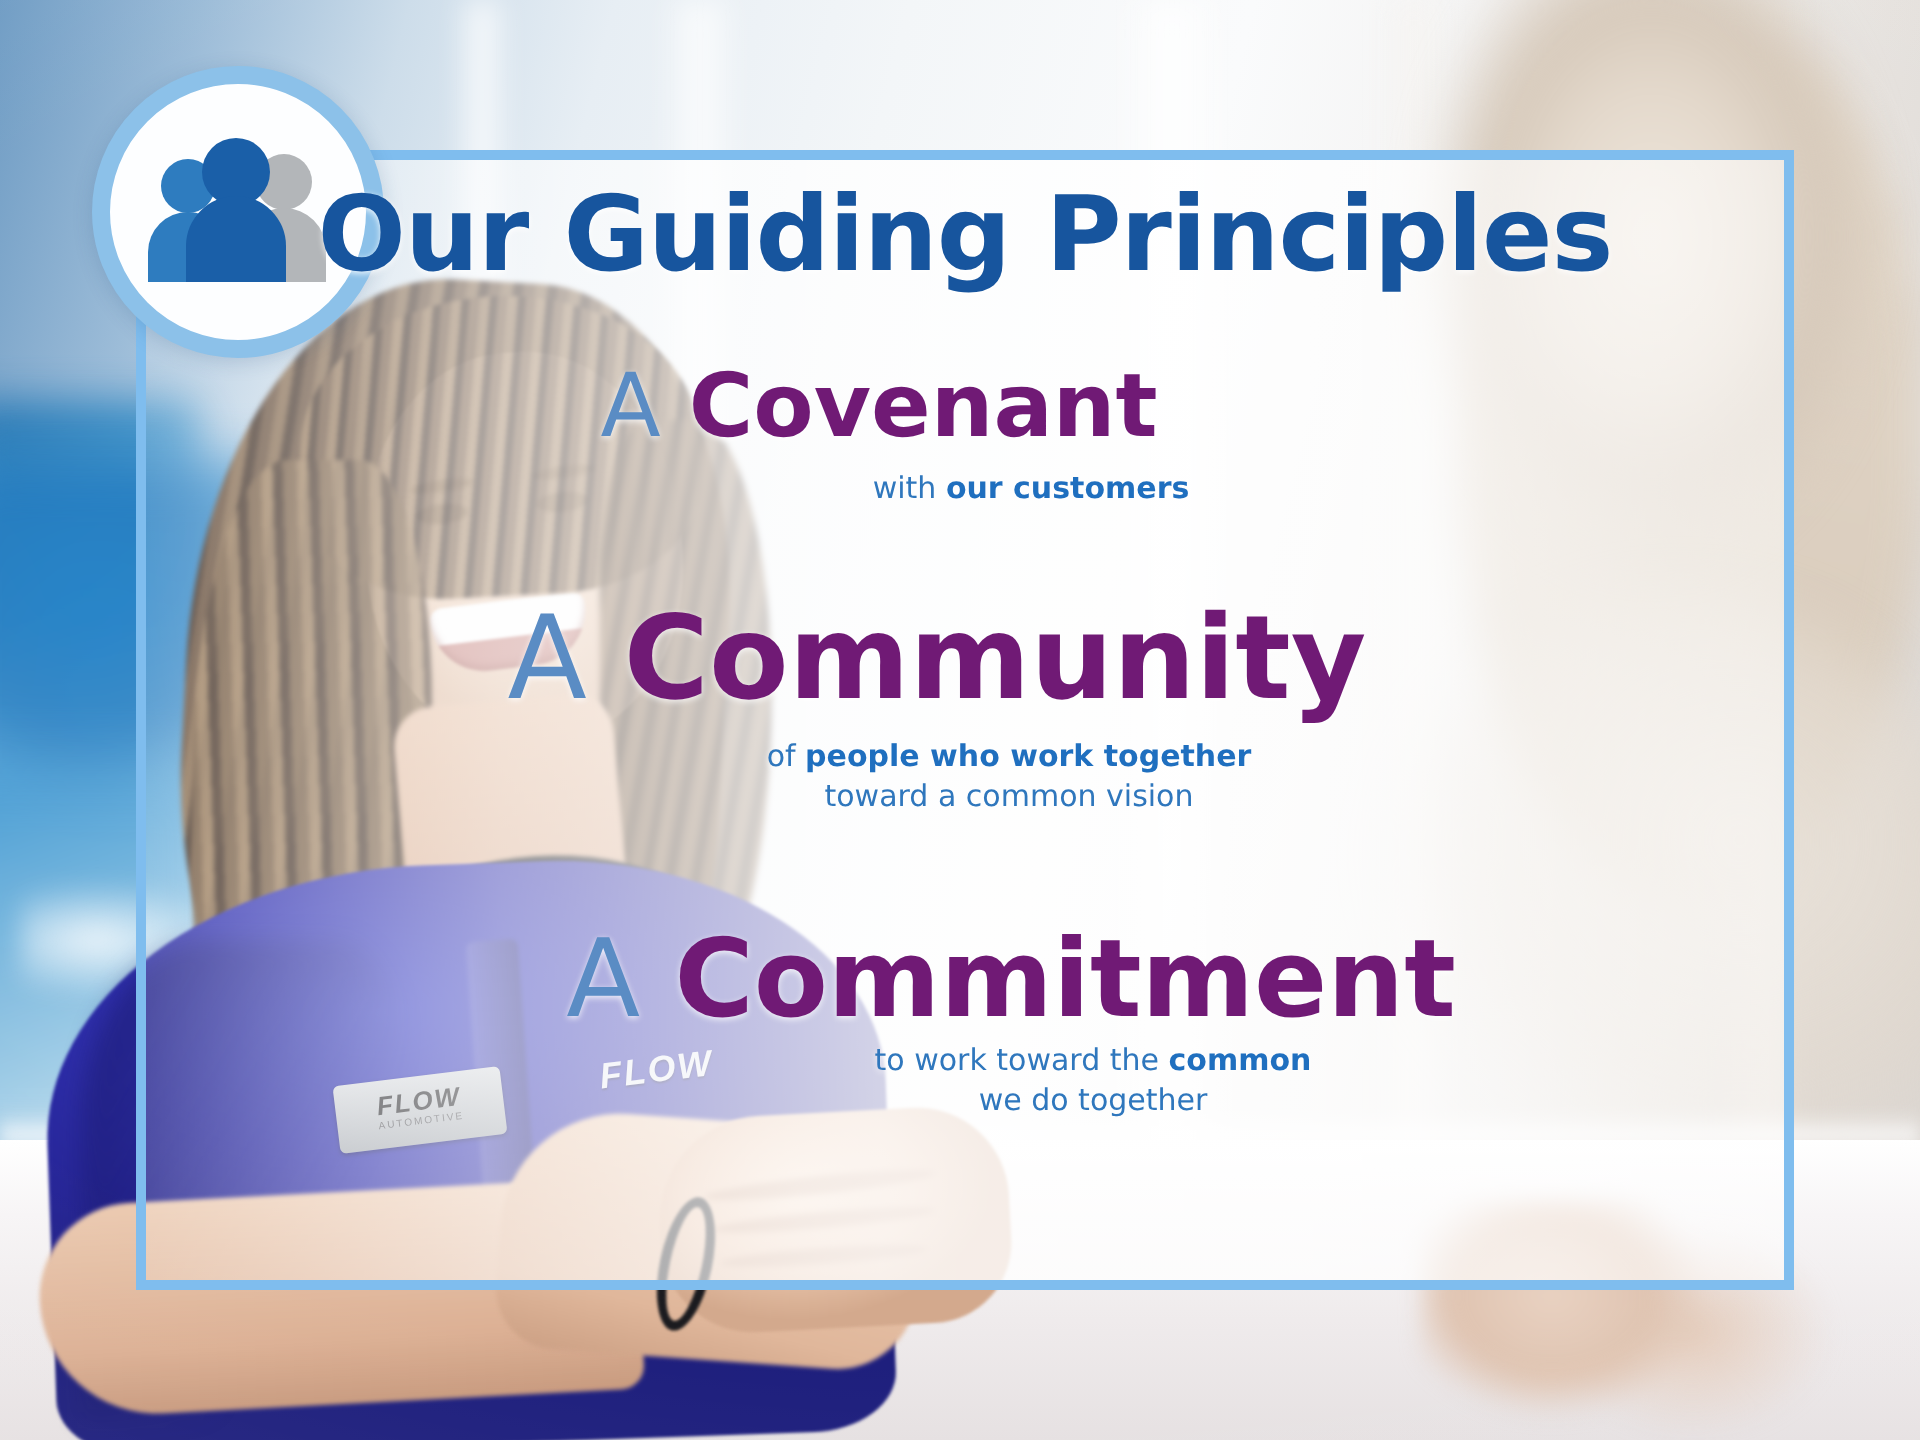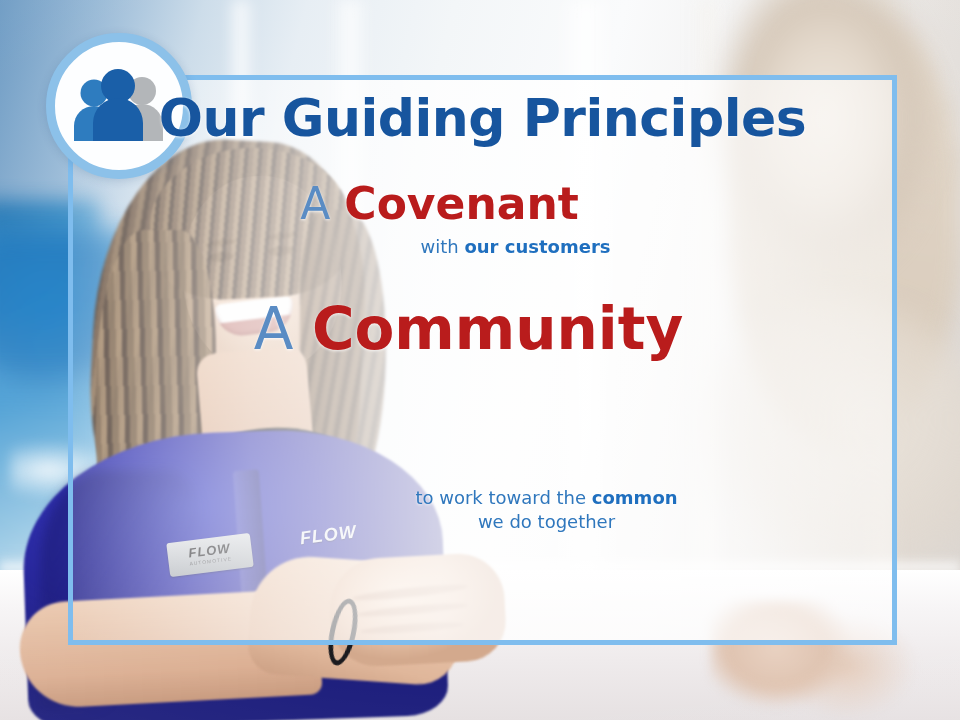--- a/index.html
+++ b/index.html
@@ -266,33 +266,33 @@
   .block{position:absolute;width:829px;left:68px;text-align:center;}
   .b1{top:182px;}
   .b2{top:300px;}
   .b3{top:462px;}
   .head{
     line-height:1.02;white-space:nowrap;
     font-family:"DejaVu Sans","Liberation Sans",sans-serif;
     text-shadow:0 1px 3px rgba(255,255,255,.8);
   }
   .head .art{font-weight:normal;color:#5a8cc4;}
-  .head .word{font-weight:bold;color:#b91c1c;}
+  .head .word{font-weight:bold;color:#701a75;}
   .h1{font-size:44px;}
   .h2{font-size:58px;}
   .h3{font-size:54px;}
   .sub{
-    color:#2f77bd;font-size:18px;line-height:1.32;margin-top:6px;
+    color:#2f77bd;font-size:15px;line-height:1.32;margin-top:6px;
     font-family:"DejaVu Sans","Liberation Sans",sans-serif;
     text-shadow:0 1px 3px rgba(255,255,255,.8);
   }
   .sub b{font-weight:bold;color:#1f6fbf;}
   .b1 .sub{margin-top:8px;}
   .b2 .sub{margin-top:10px;}
-  .b3 .sub{margin-top:24px;}
+  .b3 .sub{margin-top:4px;}
   .nudge1{padding-right:86px;}
   .nudge2{padding-right:28px;}
   .nudge3{padding-left:46px;}
   .sub-ind1{padding-left:66px;}
   .sub-ind2{padding-left:44px;}
   .sub-ind3{padding-left:128px;}
 </style>
 </head>
 <body>
 
@@ -383,23 +383,35 @@
         <span>with </span><b>our customers</b>
       </div>
     </div>
   </div>
 
   <div class="block b2">
     <div class="head h2 nudge2">
       <span class="art">A</span>
       <span class="word">Community</span>
     </div>
+    <div class="sub sub-ind2">
+      <div>
+        <span>of </span><b>people who work together</b>
+      </div>
+      <div>
+        <span>toward a common vision</span>
+      </div>
+    </div>
   </div>
 
   <div class="block b3">
+    <div class="head h3 nudge3">
+      <span class="art">A</span>
+      <span class="word">Commitment</span>
+    </div>
     <div class="sub sub-ind3">
       <div>
         <span>to work toward the </span><b>common</b>
       </div>
       <div>
         <span>we do together</span>
       </div>
     </div>
   </div>
 

